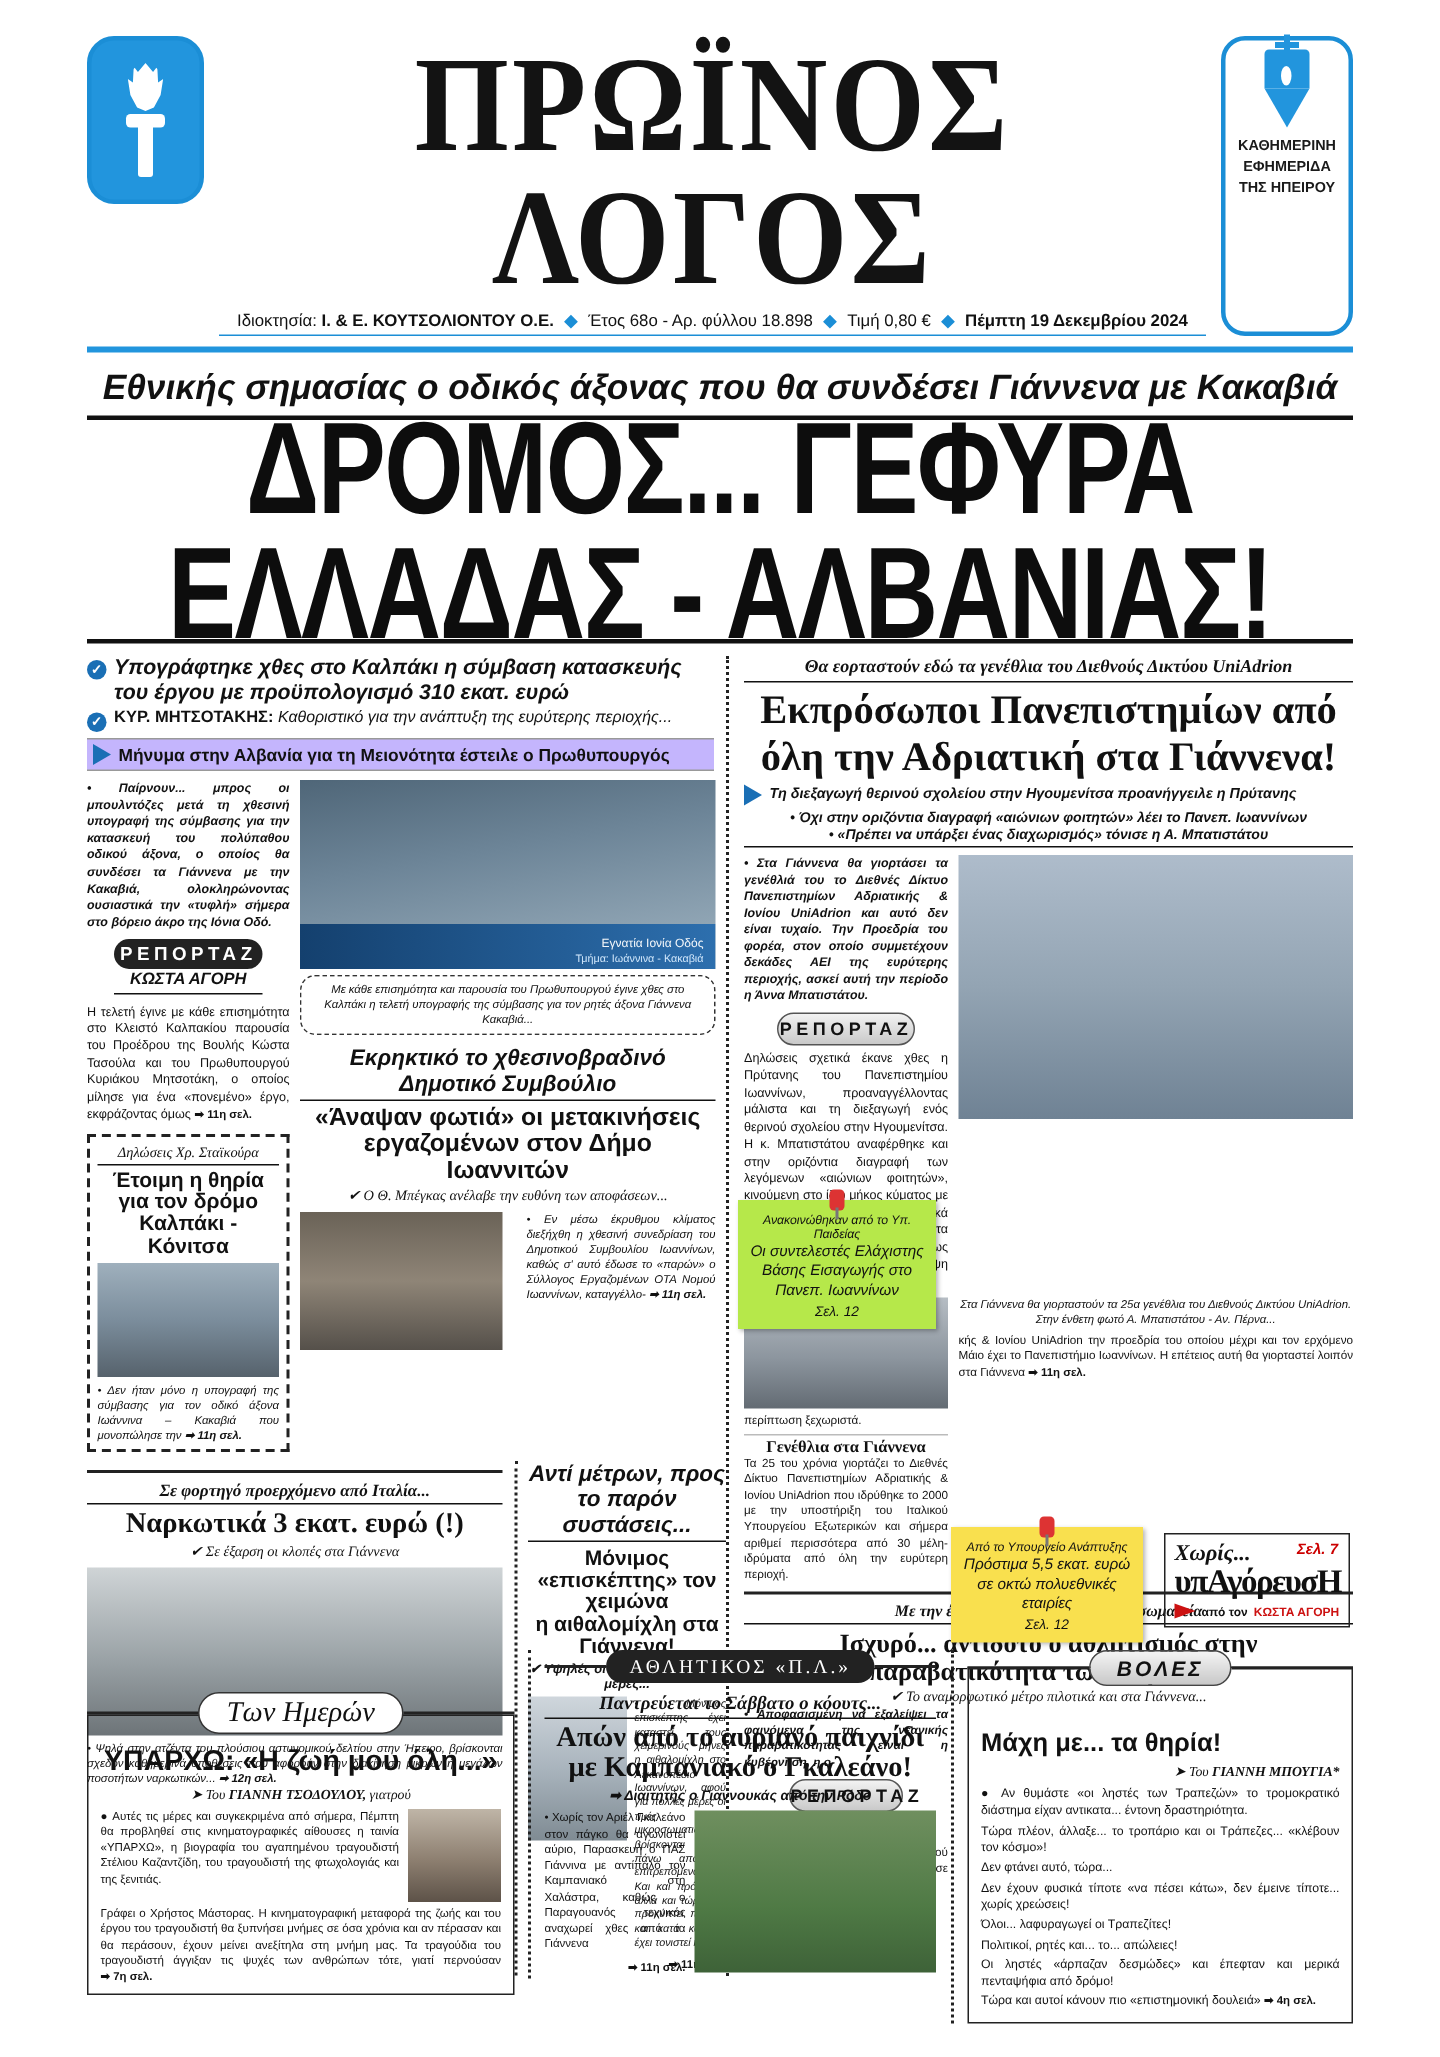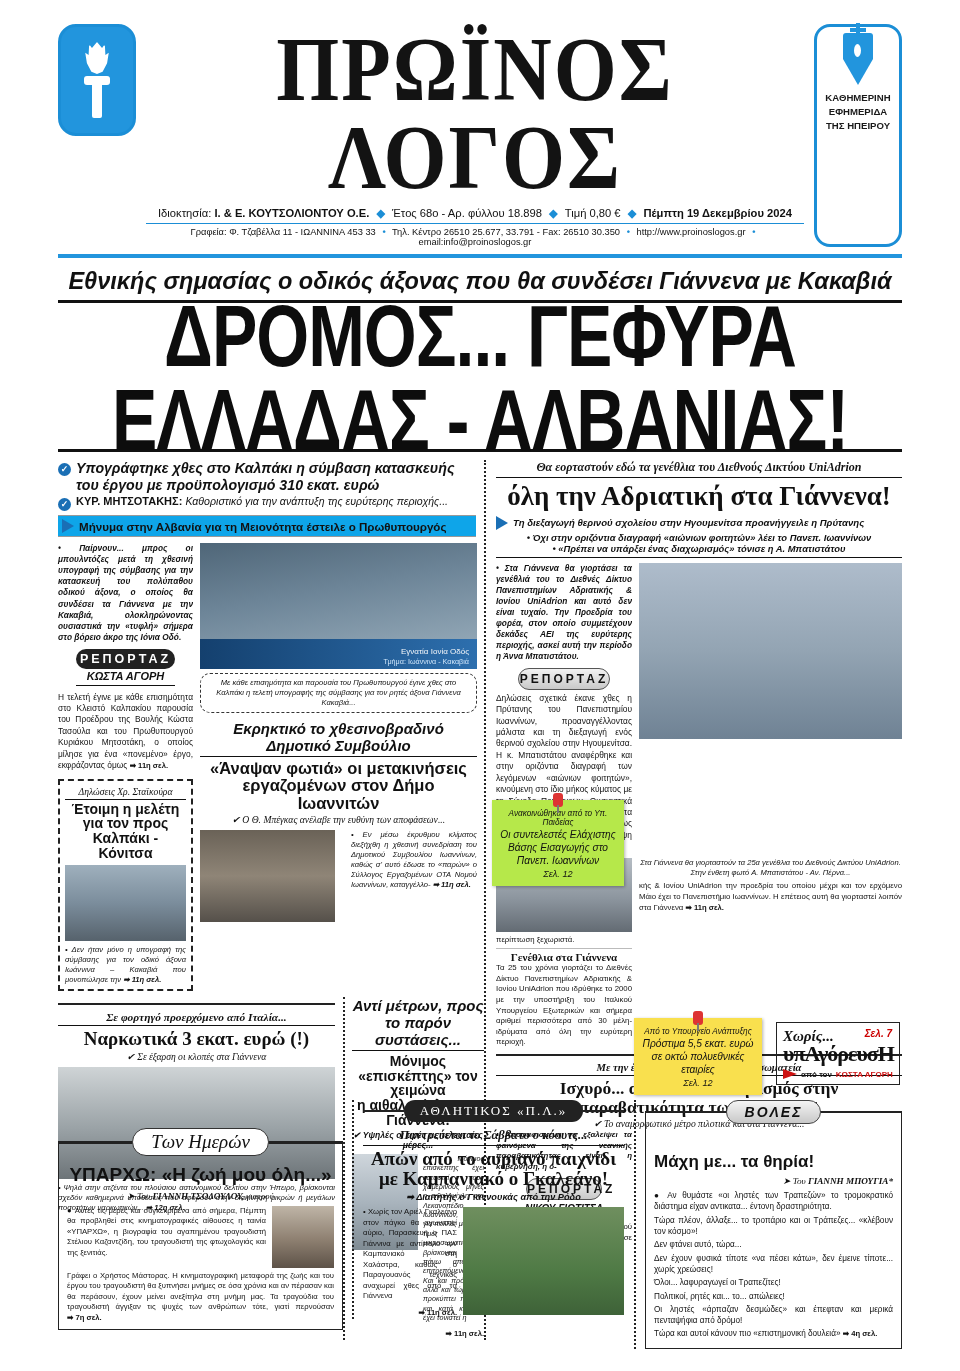--- a/index.html
+++ b/index.html
@@ -84,21 +84,21 @@
   .tick {
     flex: 0 0 13px; width: 13px; height: 13px; border-radius: 50%;
     background: #1a6fb5; color: #fff; font-size: 9px; line-height: 13px; text-align: center;
     margin-top: 3px; font-weight: bold;
   }
   .bl-txt { font-size: 14.2px; font-weight: bold; font-style: italic; line-height: 1.2; }
   .bl-txt.small { font-size: 11px; }
   .bl-txt .nm { font-style: normal; }
   .bl-txt .lt { font-weight: normal; font-size: 10.6px; }
   .arrow-bar {
-    margin-top: 4px; background: #0ea5e9; border-top: 1px solid #999; border-bottom: 1px solid #999;
+    margin-top: 4px; background: #c4b5fd; border-top: 1px solid #999; border-bottom: 1px solid #999;
     display: flex; align-items: center; gap: 5px; padding: 3px 4px;
   }
   .flagicon { width: 0; height: 0; border-top: 7px solid transparent; border-bottom: 7px solid transparent; border-left: 12px solid #1a6fb5; }
   .arrow-bar span { font-size: 11.6px; font-weight: bold; }
 
   
   .art { margin-top: 7px; }
   .kick {
     font-size: 15px; font-weight: bold; font-style: italic; text-align: center;
     border-bottom: 1.5px solid #111; padding-bottom: 2px; margin-bottom: 3px;
@@ -193,29 +193,20 @@
       <div class="mh-line1">
         <span class="light">Ιδιοκτησία:</span>
         <span>Ι. &amp; Ε. ΚΟΥΤΣΟΛΙΟΝΤΟΥ Ο.Ε.</span>
         <span class="sep">◆</span>
         <span class="light">Έτος 68ο - Αρ. φύλλου 18.898</span>
         <span class="sep">◆</span>
         <span class="light">Τιμή 0,80 €</span>
         <span class="sep">◆</span>
         <span>Πέμπτη 19 Δεκεμβρίου 2024</span>
       </div>
-      <div class="mh-line2">
-        <span>Γραφεία: Φ. Τζαβέλλα 11 - ΙΩΑΝΝΙΝΑ 453 33</span>
-        <span class="sep">•</span>
-        <span>Τηλ. Κέντρο 26510 25.677, 33.791 - Fax: 26510 30.350</span>
-        <span class="sep">•</span>
-        <span>http://www.proinoslogos.gr</span>
-        <span class="sep">•</span>
-        <span>email:info@proinoslogos.gr</span>
-      </div>
     </div>
     <div class="mh-right">
       <div class="pen">
         <div class="cross-v"></div>
           <div class="cross-h"></div>
         <div class="body2"></div>
           <div class="nib"></div>
           <div class="dot"></div>
       </div>
       <div class="lbl">ΚΑΘΗΜΕΡΙΝΗ</div>
@@ -258,21 +249,21 @@
           <div class="lead">• Παίρνουν... μπρος οι μπουλντόζες μετά τη χθεσινή υπογραφή της σύμβασης για την κατασκευή του πολύπαθου οδικού άξονα, ο οποίος θα συνδέσει τα Γιάννενα με την Κακαβιά, ολοκληρώνοντας ουσιαστικά την «τυφλή» σήμερα στο βόρειο άκρο της Ιόνια Οδό.</div>
           <div class="badge">ΡΕΠΟΡΤΑΖ</div>
           <div class="badge-sub">ΚΩΣΤΑ ΑΓΟΡΗ</div>
           <div class="bodytxt" style="margin-top:6px;">
             <span>Η τελετή έγινε με κάθε επισημότητα στο Κλειστό Καλπακίου παρουσία του Προέδρου της Βουλής Κώστα Τασούλα και του Πρωθυπουργού Κυριάκου Μητσοτάκη, ο οποίος μίλησε για ένα «πονεμένο» έργο, εκφράζοντας όμως</span>
             <span class="cont">➡ 11η σελ.</span>
           </div>
 
           <div class="dashbox">
             <div class="k">Δηλώσεις Χρ. Σταϊκούρα</div>
-            <div class="h">Έτοιμη η μελέτη για τον προς Καλπάκι - Κόνιτσα</div>
+            <div class="h">Έτοιμη η θηρία για τον δρόμο Καλπάκι - Κόνιτσα</div>
             <div class="ph podium" style="height:76px;margin-top:5px;"></div>
             <div class="capbox" style="margin-top:4px;">
               <span>• Δεν ήταν μόνο η υπογραφή της σύμβασης για τον οδικό άξονα Ιωάννινα – Κακαβιά που μονοπώλησε την</span>
               <span class="cont">➡ 11η σελ.</span>
             </div>
           </div>
         </div>
 
         <div style="width:277px;flex:0 0 277px;">
           <div class="ph meeting" style="height:126px;position:relative;">
@@ -334,20 +325,21 @@
           </div>
           <div style="text-align:right;"><span class="cont">➡ 11η σελ.</span></div>
         </div>
       </div>
     </div>
 
     <div style="width:418px;flex:0 0 418px;border-left:2px dotted #222;padding-left:10px;">
 
       <div>
         <div class="kick serif" style="font-size:12px;">Θα εορταστούν εδώ τα γενέθλια του Διεθνούς Δικτύου UniAdrion</div>
+        <div class="hl serif" style="font-size:27px;line-height:1.12;">Εκπρόσωποι Πανεπιστημίων από</div>
         <div class="hl serif" style="font-size:27px;line-height:1.12;">όλη την Αδριατική στα Γιάννενα!</div>
         <div style="display:flex;gap:5px;align-items:center;margin-top:4px;">
           <div class="flagicon"></div>
           <div style="font-size:9.6px;font-style:italic;font-weight:bold;">Τη διεξαγωγή θερινού σχολείου στην Ηγουμενίτσα προανήγγειλε η Πρύτανης</div>
         </div>
         <div style="text-align:center;font-size:9.4px;font-style:italic;font-weight:bold;margin-top:2px;">• Όχι στην οριζόντια διαγραφή «αιώνιων φοιτητών» λέει το Πανεπ. Ιωαννίνων</div>
         <div style="text-align:center;font-size:9.4px;font-style:italic;font-weight:bold;border-bottom:1.5px solid #111;padding-bottom:3px;">• «Πρέπει να υπάρξει ένας διαχωρισμός» τόνισε η Α. Μπατιστάτου</div>
       </div>
 
       <div style="display:flex;gap:7px;margin-top:5px;">

